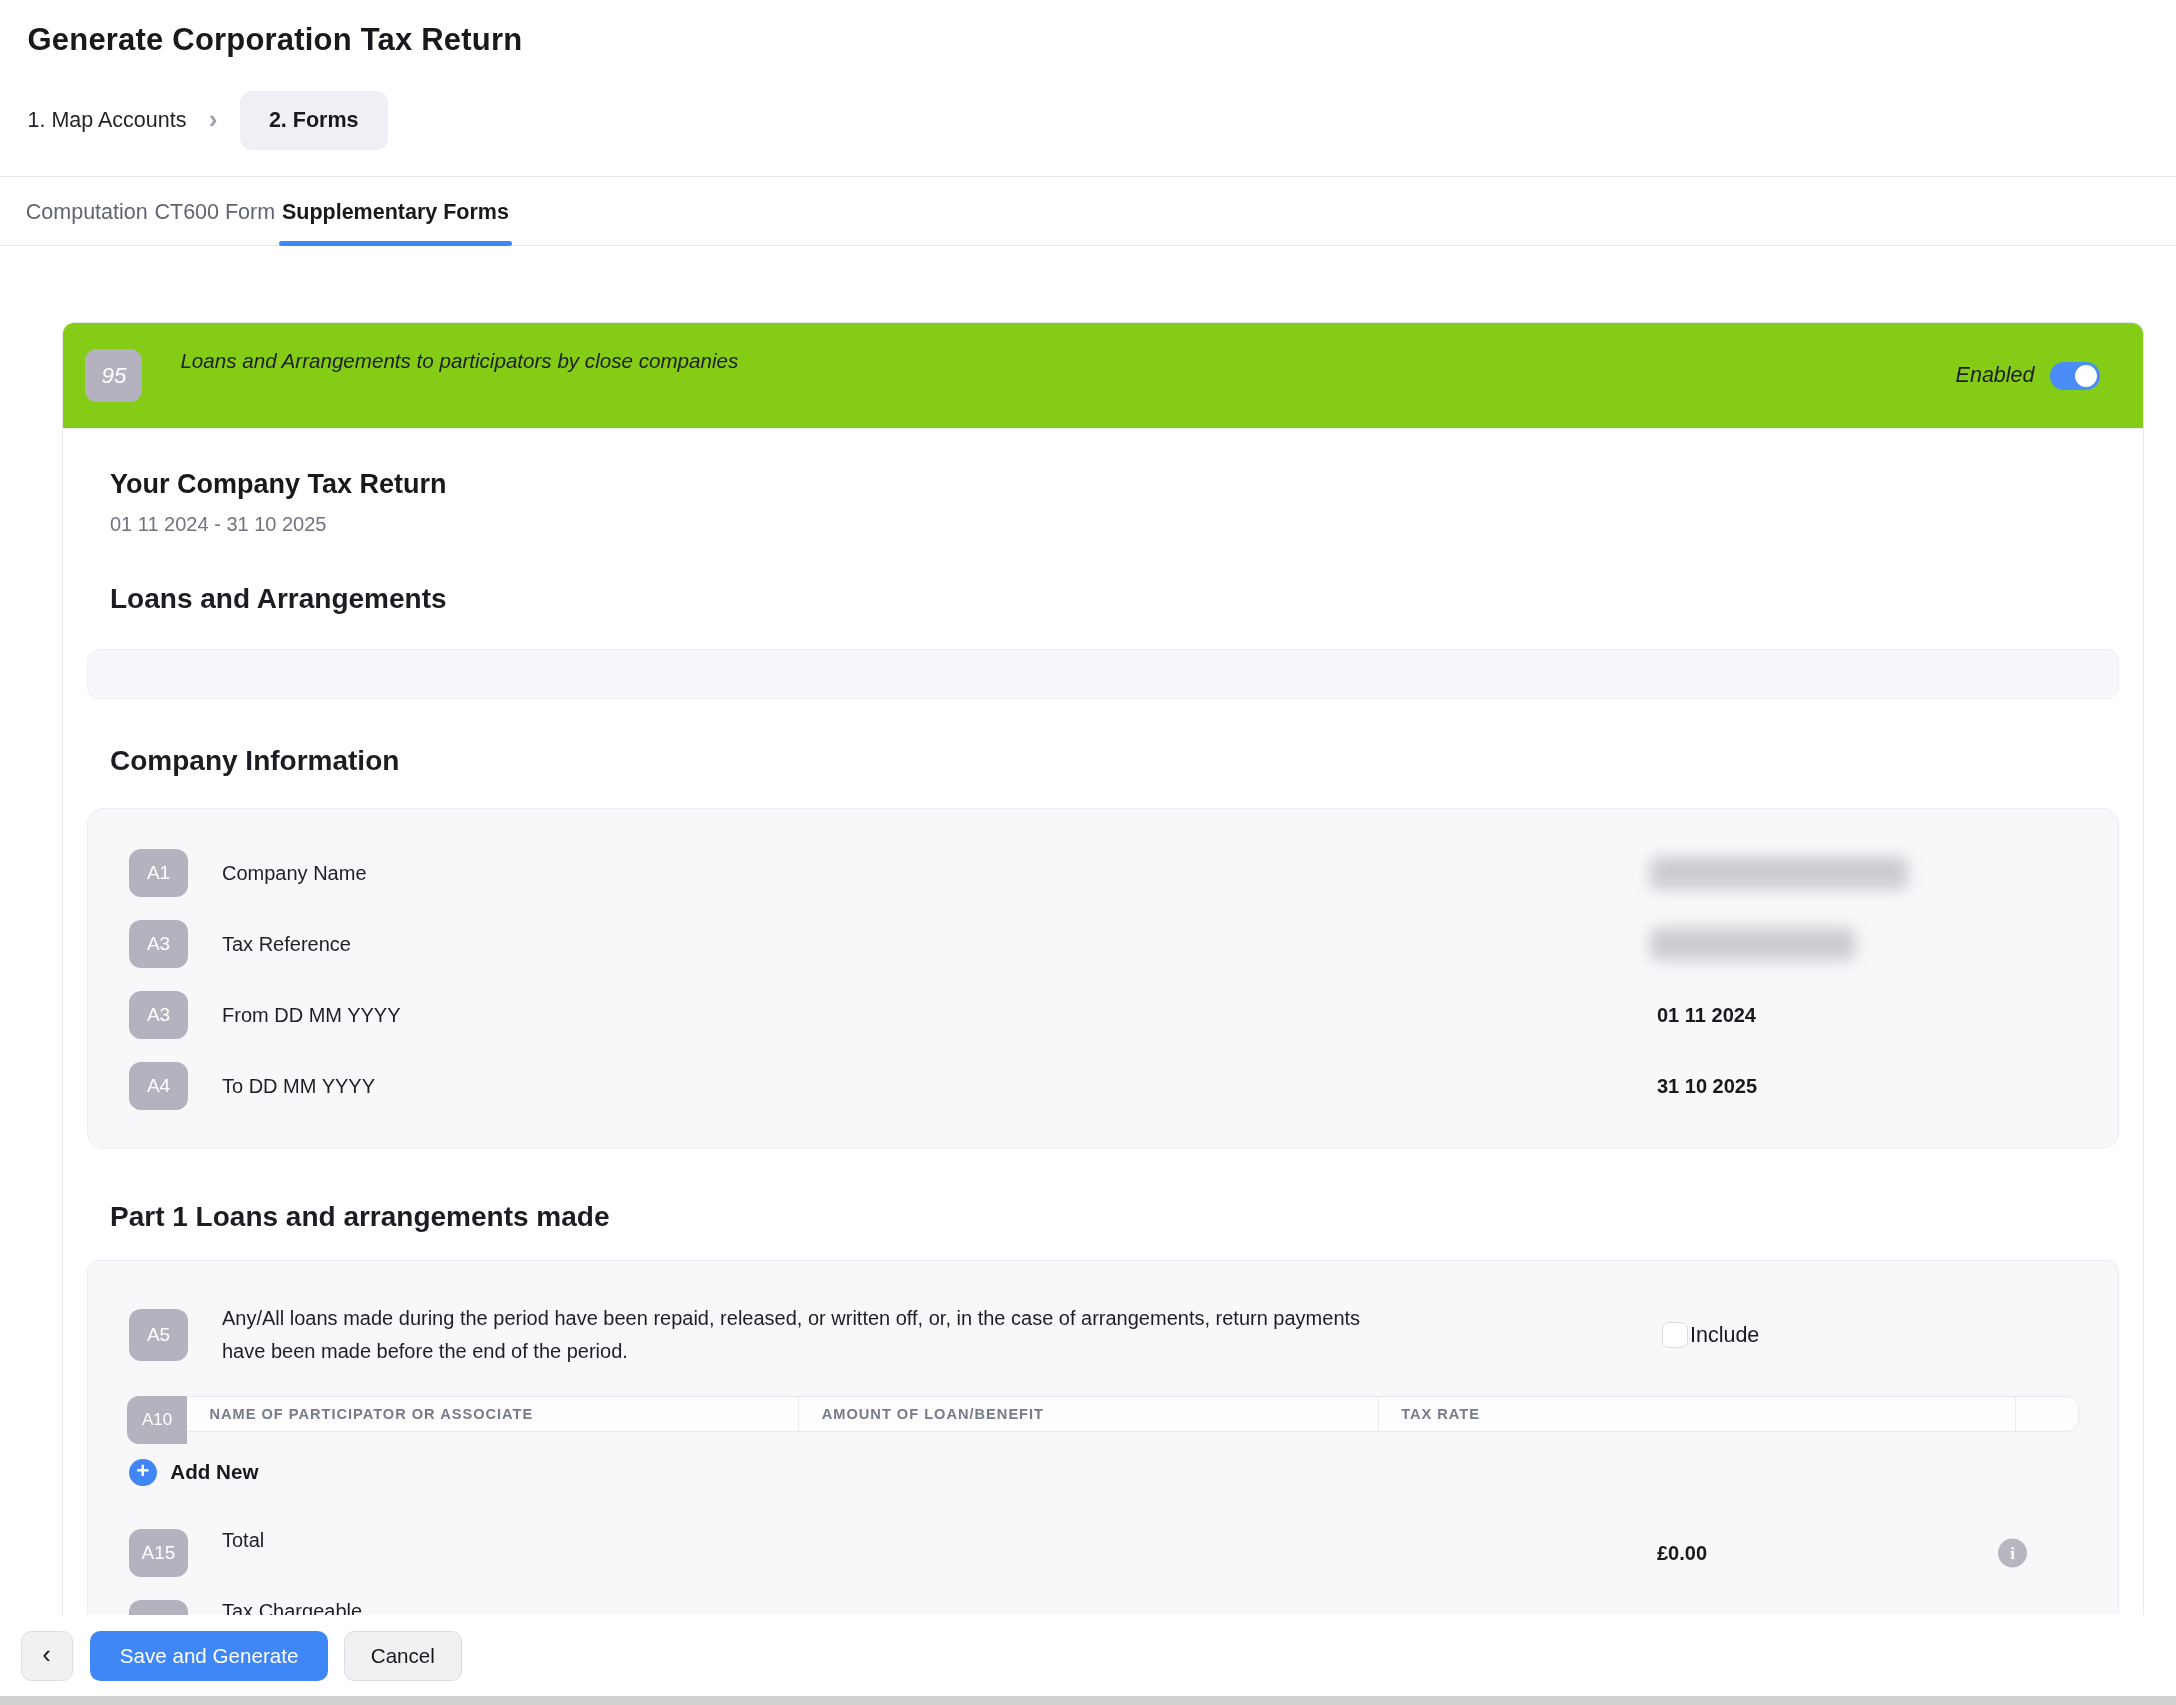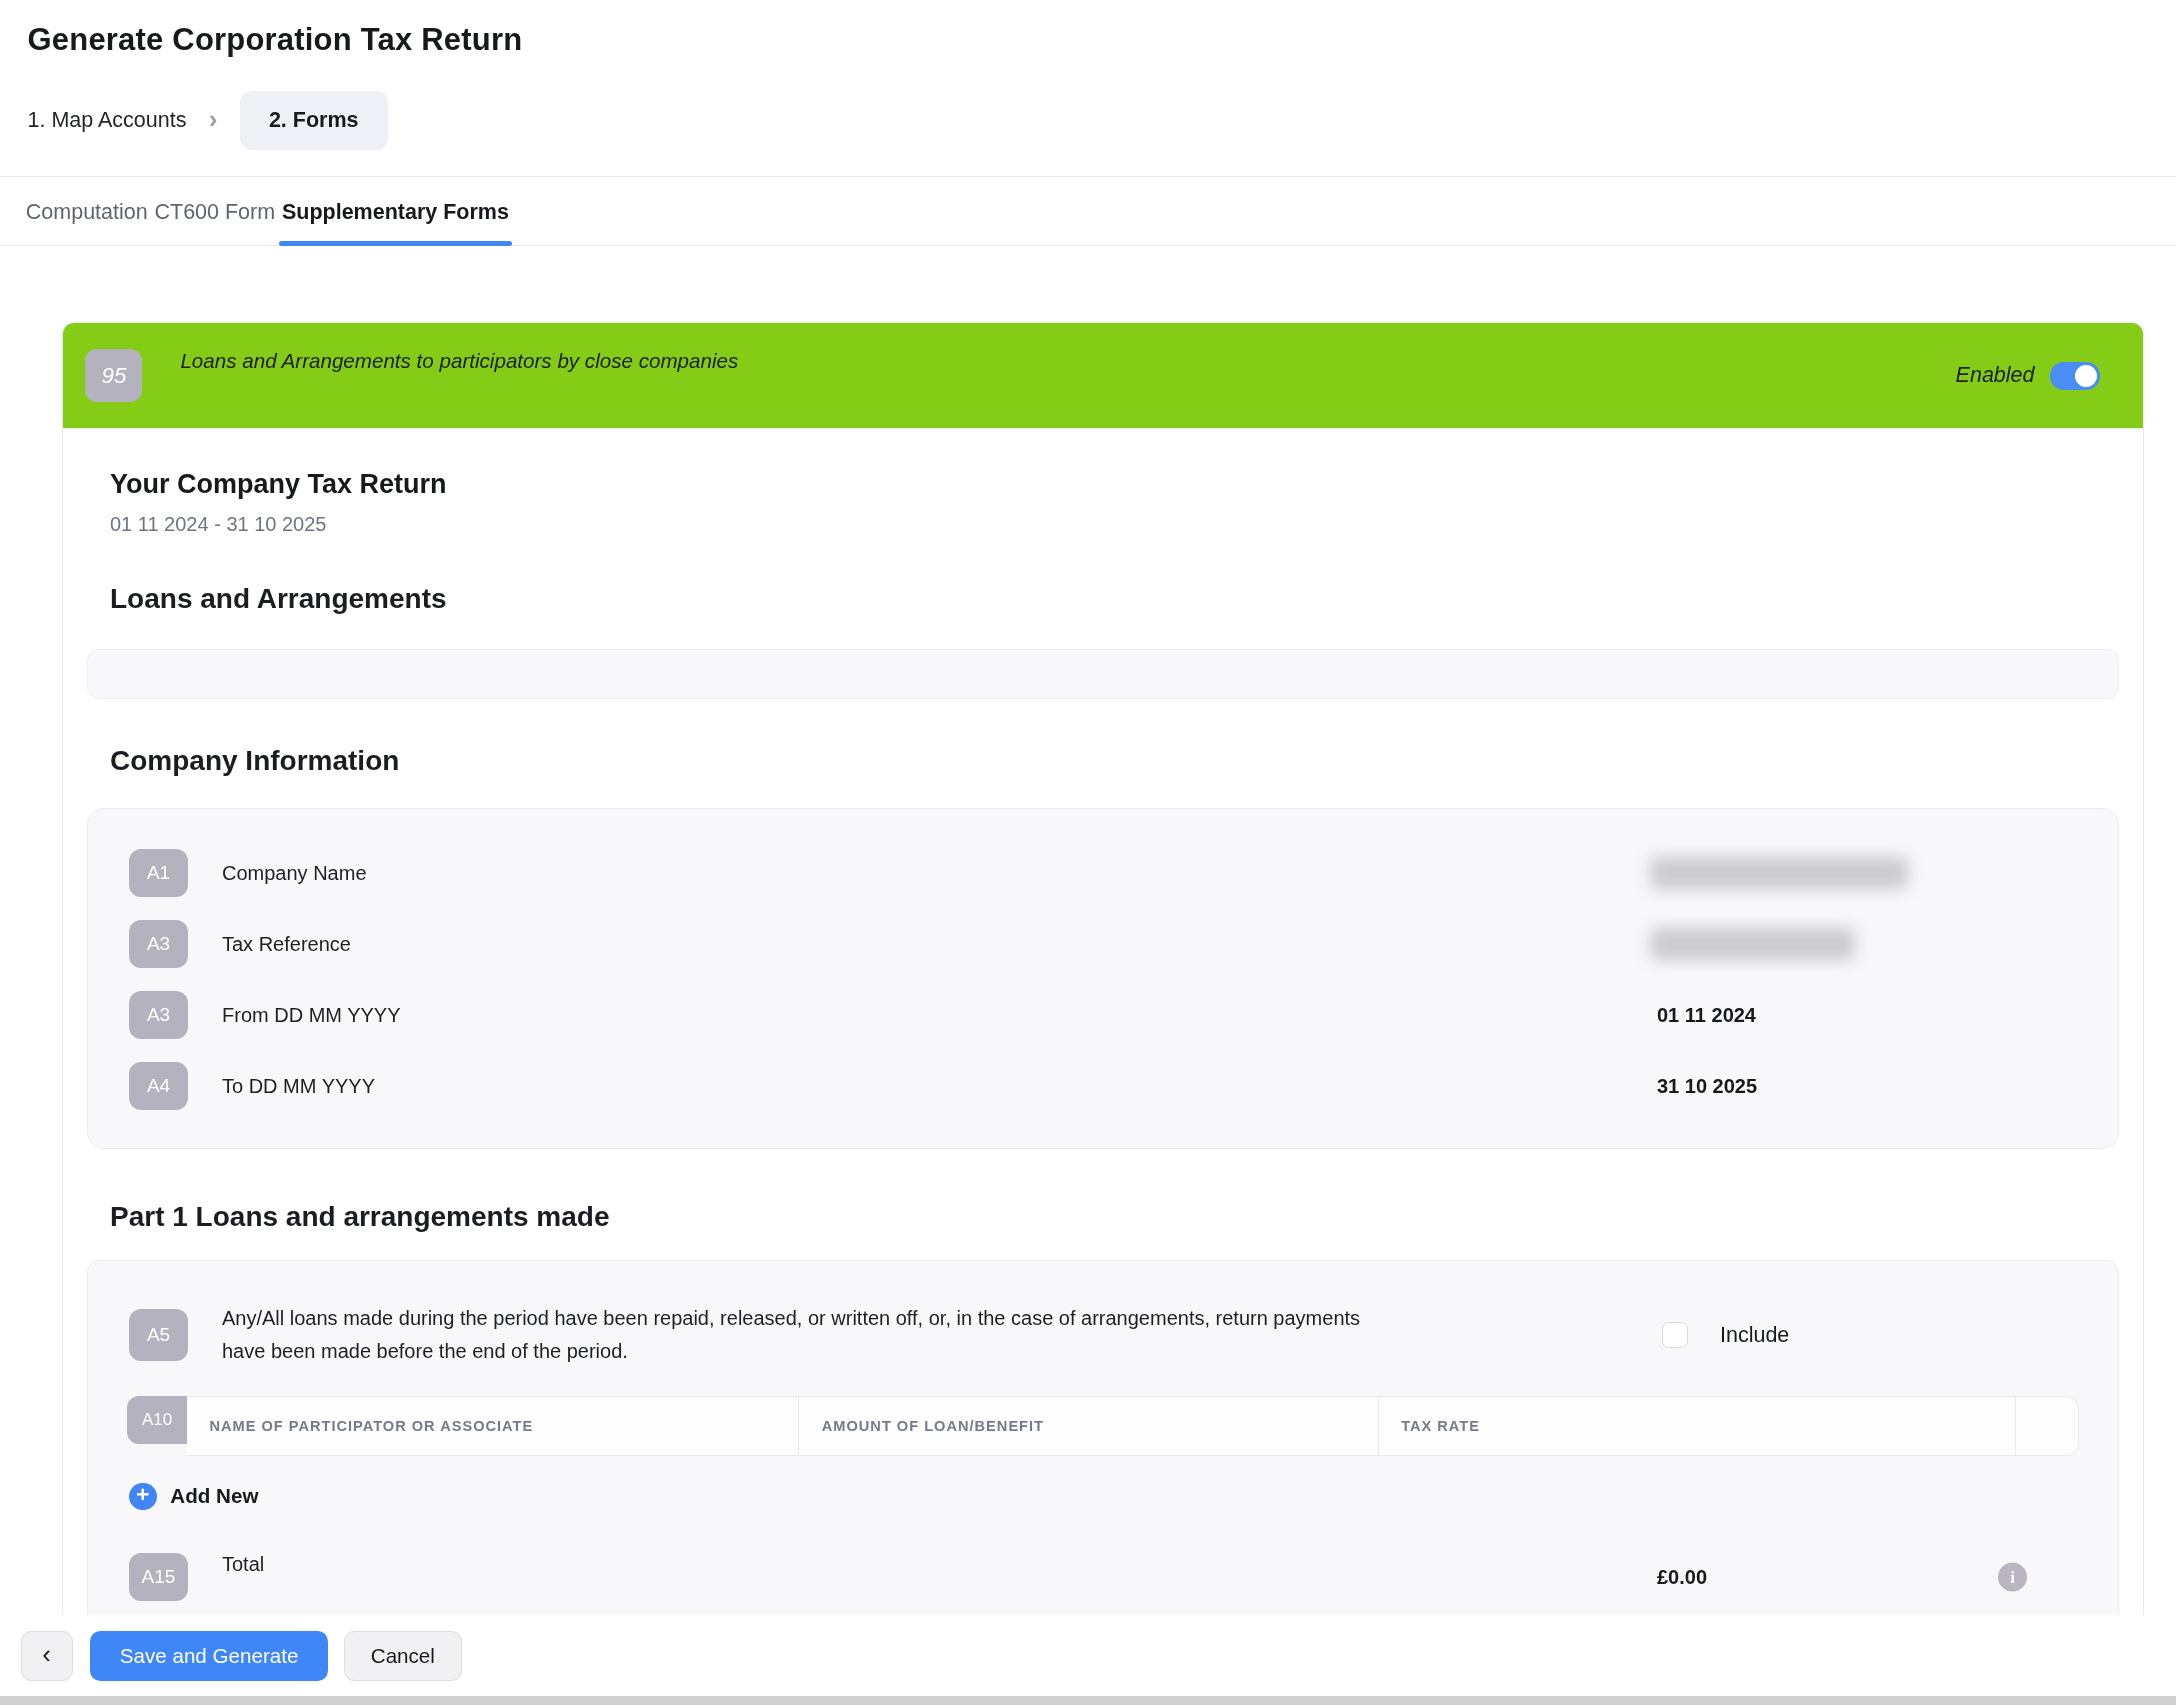--- a/index.html
+++ b/index.html
@@ -54,25 +54,25 @@
   .row-value{position:absolute;left:1528px;top:50%;transform:translateY(-50%);font-size:20px;font-weight:700;color:#17191d;white-space:nowrap;}
   .blur-blob{position:absolute;left:1521px;top:50%;transform:translateY(-50%);height:33px;border-radius:6.9px;background:#bdbdc2;filter:blur(7.7px);opacity:.75;}
   .blob-1{width:258px;}
   .blob-2{width:205px;}
 
   .h-part1{margin:52px 0 0 23px;}
   .part1-box{margin-top:27px;background:#f8f8fb;border:0.9px solid #ececf2;border-radius:12px;padding:41px 0 103px 0;}
   .a5-row{position:relative;margin:0 41px;display:flex;}
   .badge-a5{width:59px;height:52px;align-self:center;}
   .a5-text{font-size:20px;line-height:33px;color:#1d1f24;margin-left:34px;max-width:1144px;}
-  .include-wrap{position:absolute;left:1533px;top:50%;transform:translateY(-50%);display:flex;align-items:center;gap:32px;}
+  .include-wrap{position:absolute;left:1533px;top:50%;transform:translateY(-50%);display:flex;align-items:center;gap:2px;}
   .checkbox{width:26px;height:26px;background:#fff;border:1.7px solid #d9d9e0;border-radius:6.9px;cursor:pointer;}
   .include-label{font-size:21.5px;color:#17191d;}
 
-  .table-header{display:flex;margin:28px 39px 0 39px;height:60px;}
+  .table-header{display:flex;margin:28px 39px 0 39px;height:36px;}
   .badge-a10{width:60px;height:48px;border-radius:12px 0 0 12px;font-size:17px;}
   .th-cell{background:#fdfdfe;border:0.9px solid #e9e9ef;border-left:none;display:flex;align-items:center;padding-left:22.4px;font-size:14.6px;font-weight:600;letter-spacing:1px;color:#767b88;text-transform:uppercase;}
   .th-name{width:613px;}
   .th-amount{width:580px;}
   .th-tax{width:638px;}
   .th-end{width:63px;border-radius:0 12px 12px 0;padding-left:0;}
 
   .add-new{display:flex;align-items:center;gap:13.8px;margin:23px 0 0 41px;height:34px;cursor:pointer;}
   .plus-icon{width:27.5px;height:27.5px;border-radius:50%;background:#4285f4;color:#fff;display:flex;align-items:center;justify-content:center;font-size:22.4px;font-weight:700;line-height:1;padding-bottom:2.6px;}
   .add-new-label{font-size:20.6px;font-weight:600;color:#17191d;}

